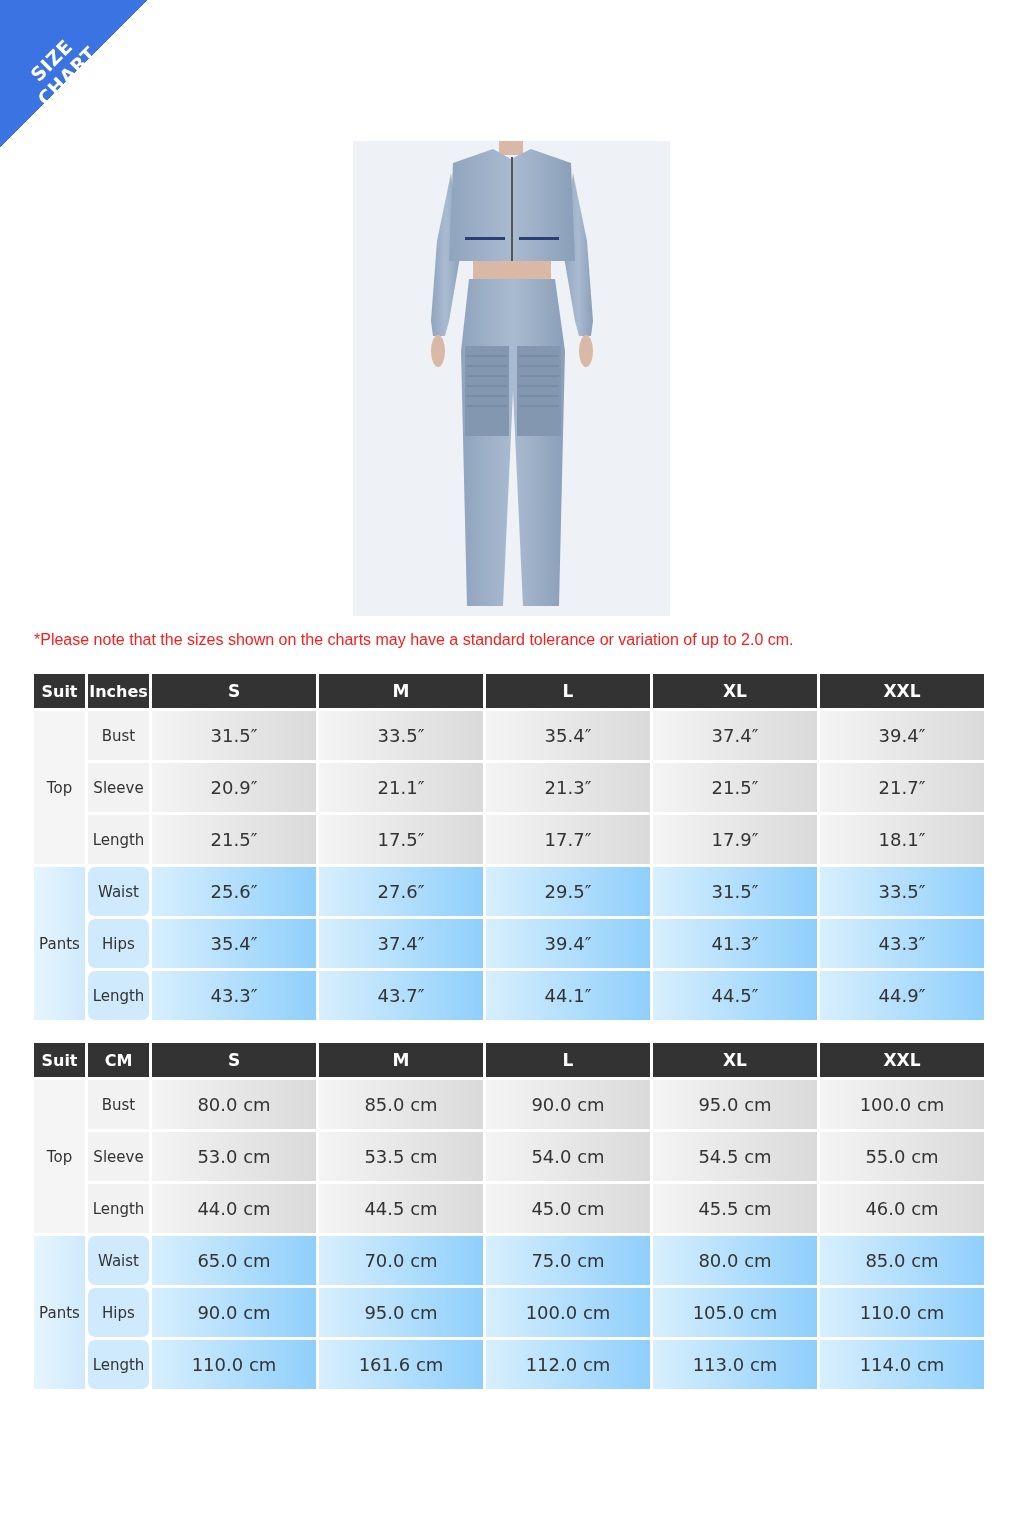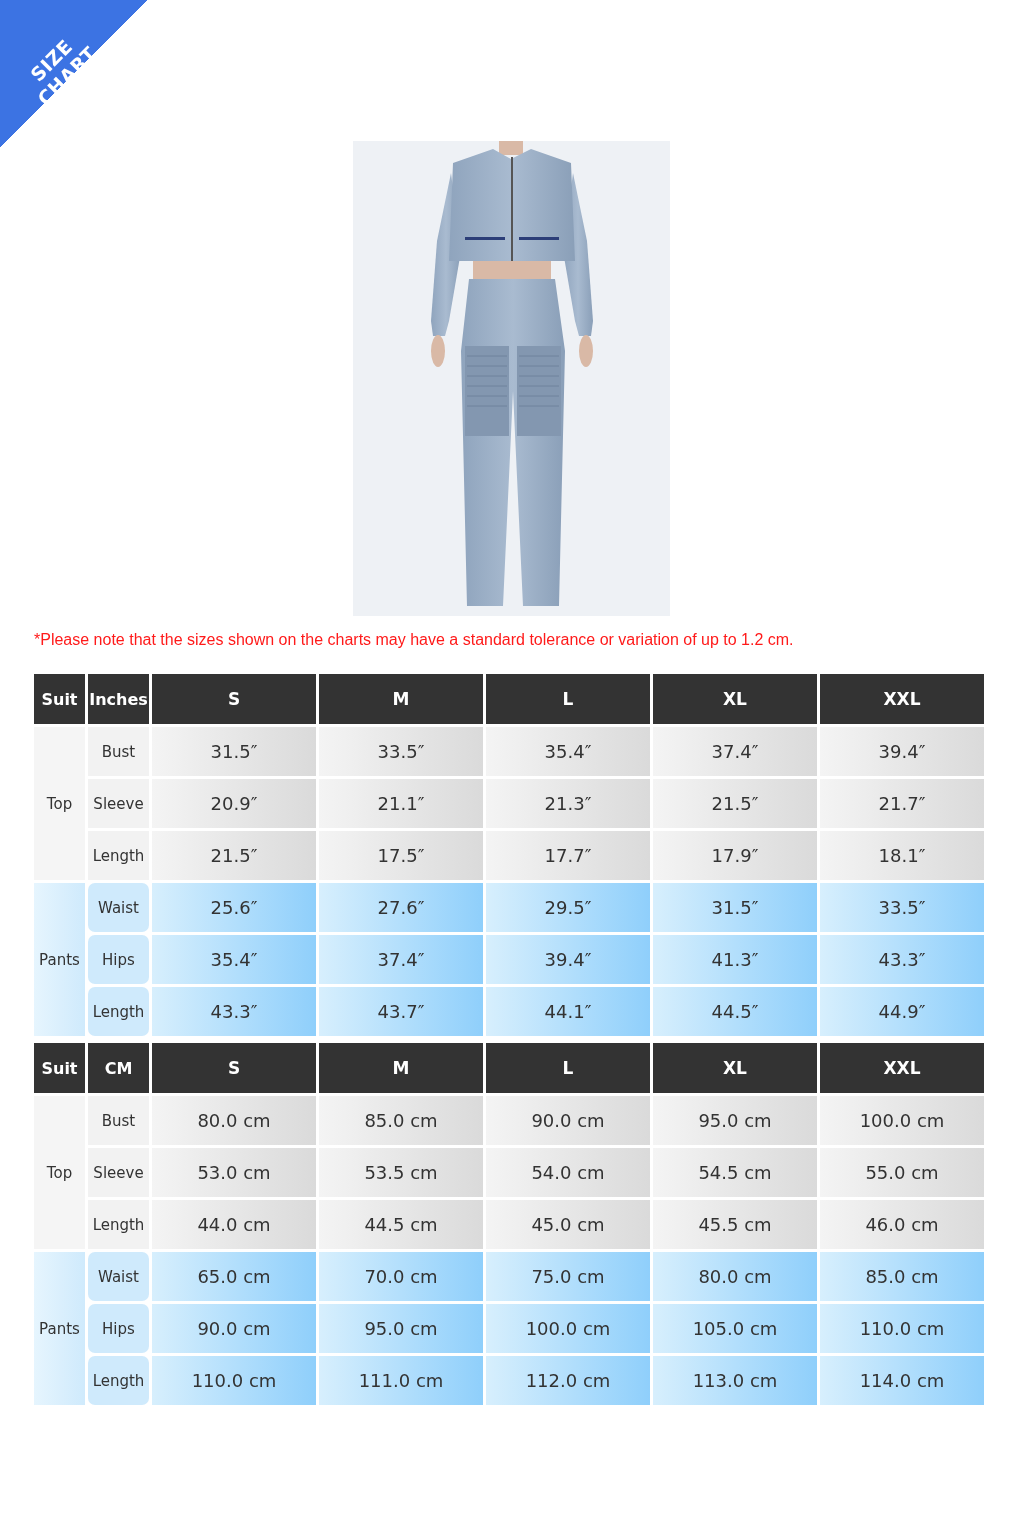--- a/index.html
+++ b/index.html
@@ -26,21 +26,21 @@
       font-family: "Liberation Sans", sans-serif;
     }
     .table {
       position: absolute; left: 34px; width: 956px;
       border-collapse: separate; border-spacing: 3px 3px;
       margin-left: -3px;
     }
     .table.t1 { top: 671px; }
     .table.t2 { top: 1040px; }
     .table th {
-      background: #333333; color: #fff; font-weight: bold; font-size: 17px; height: 50px; padding: 0;
+      background: #333333; color: #fff; font-weight: bold; font-size: 17px; height: 34px; padding: 0;
       text-align: center; font-family: "DejaVu Sans", sans-serif;
     }
     .table th.small { font-size: 16px; }
     .table td {
       height: 49px; padding: 0; text-align: center; font-size: 18px; color: #333;
       font-family: "DejaVu Sans", sans-serif;
     }
     .table td.label { font-size: 15px; }
     .table td.group { font-size: 15px; }
     tr.top td { background: linear-gradient(90deg, #f4f4f4, #dadada); }
@@ -97,21 +97,21 @@
       <line x1="166" y1="215" x2="206" y2="215"></line>
         <line x1="166" y1="225" x2="206" y2="225"></line>
       <line x1="166" y1="235" x2="206" y2="235"></line>
         <line x1="166" y1="245" x2="206" y2="245"></line>
       <line x1="166" y1="255" x2="206" y2="255"></line>
         <line x1="166" y1="265" x2="206" y2="265"></line>
     </g>
   </svg>
 </div>
 
-<div class="note">*Please note that the sizes shown on the charts may have a standard tolerance or variation of up to 1.2 cm.</div>
+<div class="note">*Please note that the sizes shown on the charts may have a standard tolerance or variation of up to 2.0 cm.</div>
 
 <table class="table t1">
   <colgroup>
       <col class="c-suit">
       <col class="c-unit">
       <col>
       <col>
       <col>
       <col>
       <col>
@@ -241,19 +241,19 @@
       <td class="label">Hips</td>
       <td>90.0 cm</td>
       <td>95.0 cm</td>
       <td>100.0 cm</td>
       <td>105.0 cm</td>
       <td>110.0 cm</td>
     </tr>
     <tr class="pants">
       <td class="label">Length</td>
       <td>110.0 cm</td>
-      <td>111.0 cm</td>
+      <td>161.6 cm</td>
       <td>112.0 cm</td>
       <td>113.0 cm</td>
       <td>114.0 cm</td>
     </tr>
   </tbody>
 </table>
 
 </body></html>

